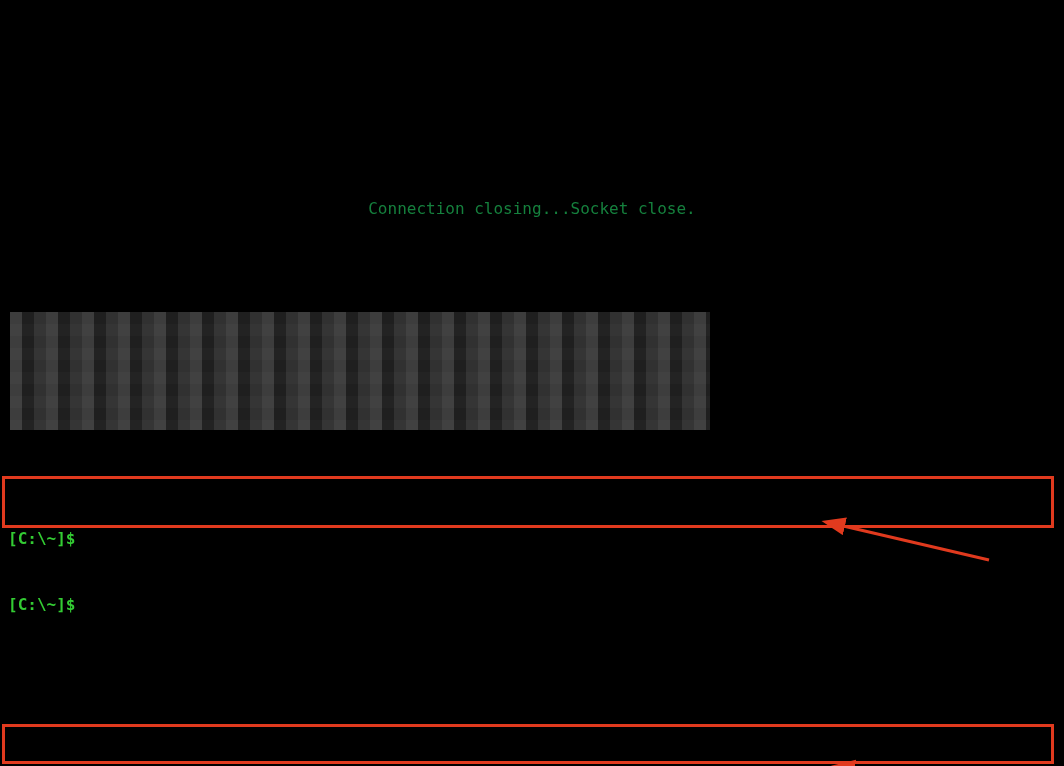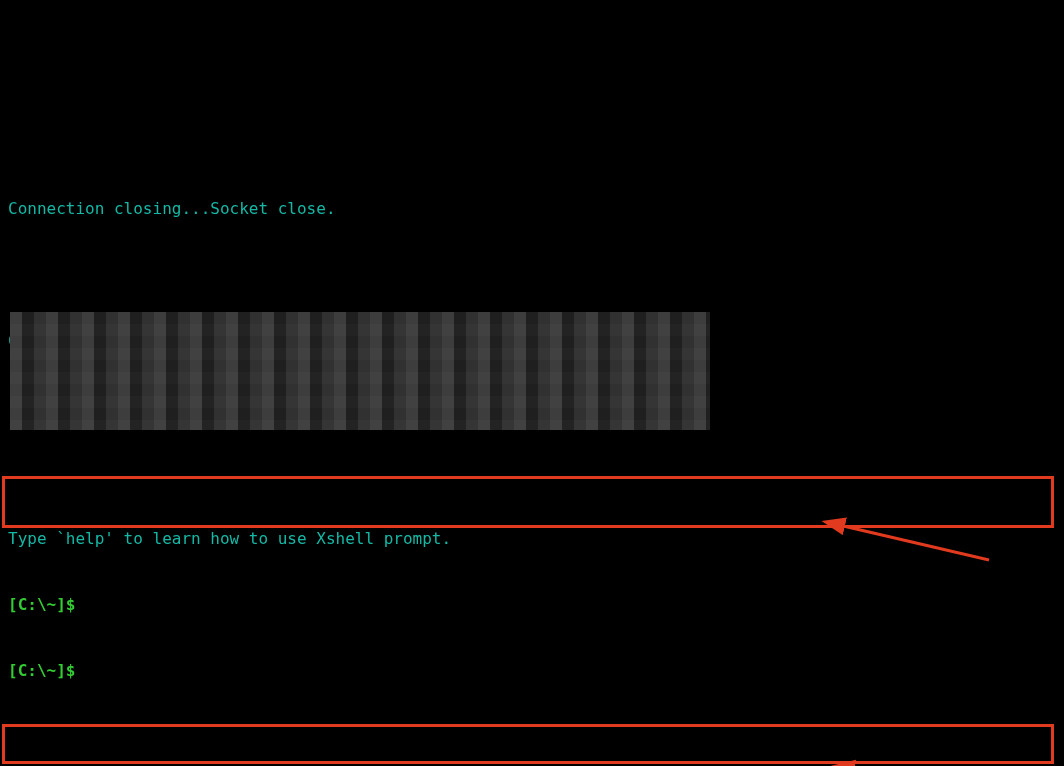--- a/index.html
+++ b/index.html
@@ -17,21 +17,21 @@
   .terminal {
     padding: 0 8px 0 8px;
     position: relative;
     white-space: pre;
   }
   .line {
     display: block;
     white-space: pre;
   }
   .green { color: #33cc33; }
-  .white { color: #14b8a6; }
+  .white { color: #15803d; text-align: center; }
   .bold { font-weight: bold; }
   .pixblock {
     position: absolute;
     background: #2d2d2d;
     background-image:
       linear-gradient(90deg, rgba(80,80,80,0.6) 0 12px, rgba(30,30,30,0.6) 12px 24px, rgba(60,60,60,0.6) 24px 36px),
       linear-gradient(0deg, rgba(40,40,40,0.5) 0 12px, rgba(20,20,20,0.5) 12px 24px);
     background-size: 36px 24px, 36px 24px;
   }
 
@@ -56,21 +56,20 @@
 
   
   <div class="pixblock" style="left:10px; top:312px; width:700px; height:118px;"></div>
 
   <span class="line white" style="opacity:.4;">&nbsp;</span>
   <span class="line white">Connection closing...Socket close.</span>
   <span class="line">&nbsp;</span>
   <span class="line white">Connection closed by foreign host.</span>
   <span class="line">&nbsp;</span>
   <span class="line">&nbsp;</span>
-  <span class="line white">Type `help' to learn how to use Xshell prompt.</span>
   <span class="line green bold">[C:\~]$</span>
   <span class="line green bold">[C:\~]$</span>
   
   
   
   
   
 
   
   

